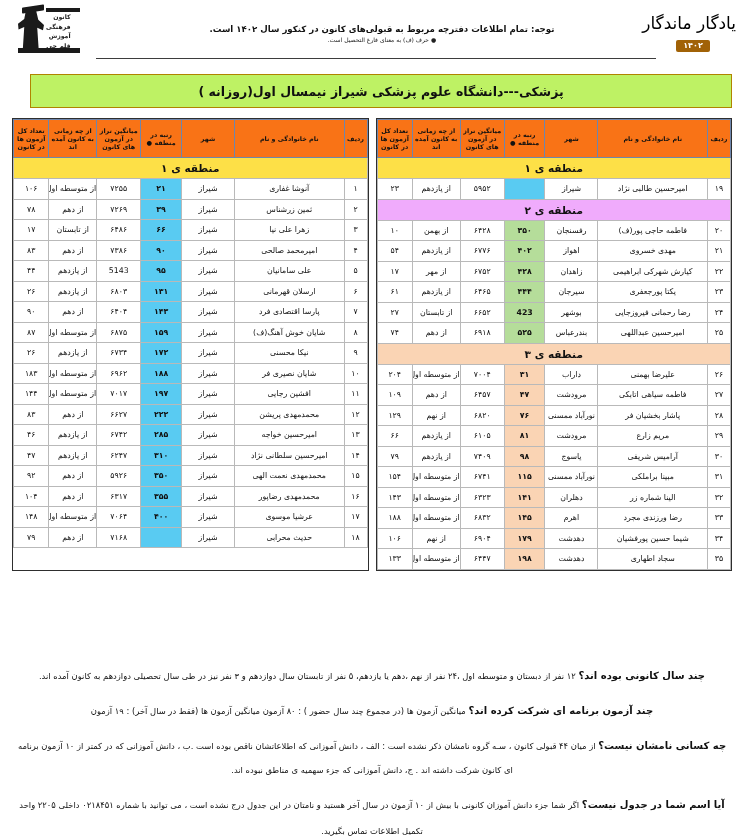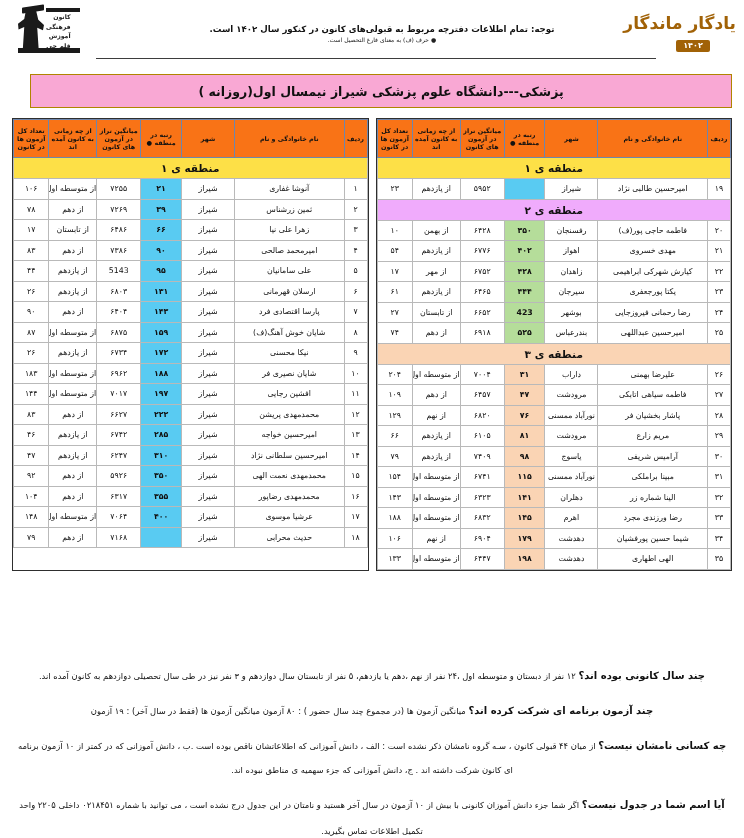--- a/index.html
+++ b/index.html
@@ -14,21 +14,21 @@
 
   
   .topbar {
     position: absolute; top: 0; right: 0; left: 0; height: 66px;
   }
   .brand-right {
     position: absolute; top: 14px; right: 8px;
     width: 86px; text-align: center;
   }
   .brand-right .brand-word {
-    font-size: 17px; font-weight: 700; color: #a16207;
+    font-size: 17px; font-weight: 400; color: #000000;
     font-family: "DejaVu Sans", sans-serif; letter-spacing: -0.5px;
     line-height: 1.1; white-space: nowrap;
   }
   .brand-right .brand-year {
     display: inline-block; margin-top: 2px;
     background: #a16207; color: #ffffff;
     font-size: 8px; font-weight: 700;
     padding: 1px 7px 2px 7px; border-radius: 2px;
   }
   .notice {
@@ -62,21 +62,21 @@
   .logo-left .bar.b2 { top: 44px; left: 8px; width: 62px; height: 5px; }
 
   .hr-rule {
     position: absolute; top: 58px; right: 88px; left: 96px;
     border-top: 1.6px solid #3d3d3d;
   }
 
   
   .title-band {
     position: absolute; top: 74px; right: 12px; left: 30px; height: 34px;
-    background: #f9a8d4; border: 1.6px solid #b08400;
+    background: #bef264; border: 1.6px solid #b08400;
     display: flex; align-items: center; justify-content: center;
   }
   .title-band .t {
     font-size: 12.5px; font-weight: 700; color: #101010;
     letter-spacing: -0.2px;
   }
 
   
   .tables {
     position: absolute; top: 118px; right: 12px; left: 12px;
@@ -534,21 +534,21 @@
               <td class="radif">۳۴</td>
               <td class="name">شیما حسین پورفشیان</td>
               <td class="city">دهدشت</td>
               <td class="rank k3">۱۷۹</td>
               <td class="avg">۶۹۰۴</td>
               <td class="since">از نهم</td>
               <td class="count">۱۰۶</td>
             </tr>
             <tr>
               <td class="radif">۳۵</td>
-              <td class="name">الهی اطهاری</td>
+              <td class="name">سجاد اطهاری</td>
               <td class="city">دهدشت</td>
               <td class="rank k3">۱۹۸</td>
               <td class="avg">۶۴۴۷</td>
               <td class="since">از متوسطه اول</td>
               <td class="count">۱۳۳</td>
             </tr>
           </tbody>
       </table>
     </div>
 

